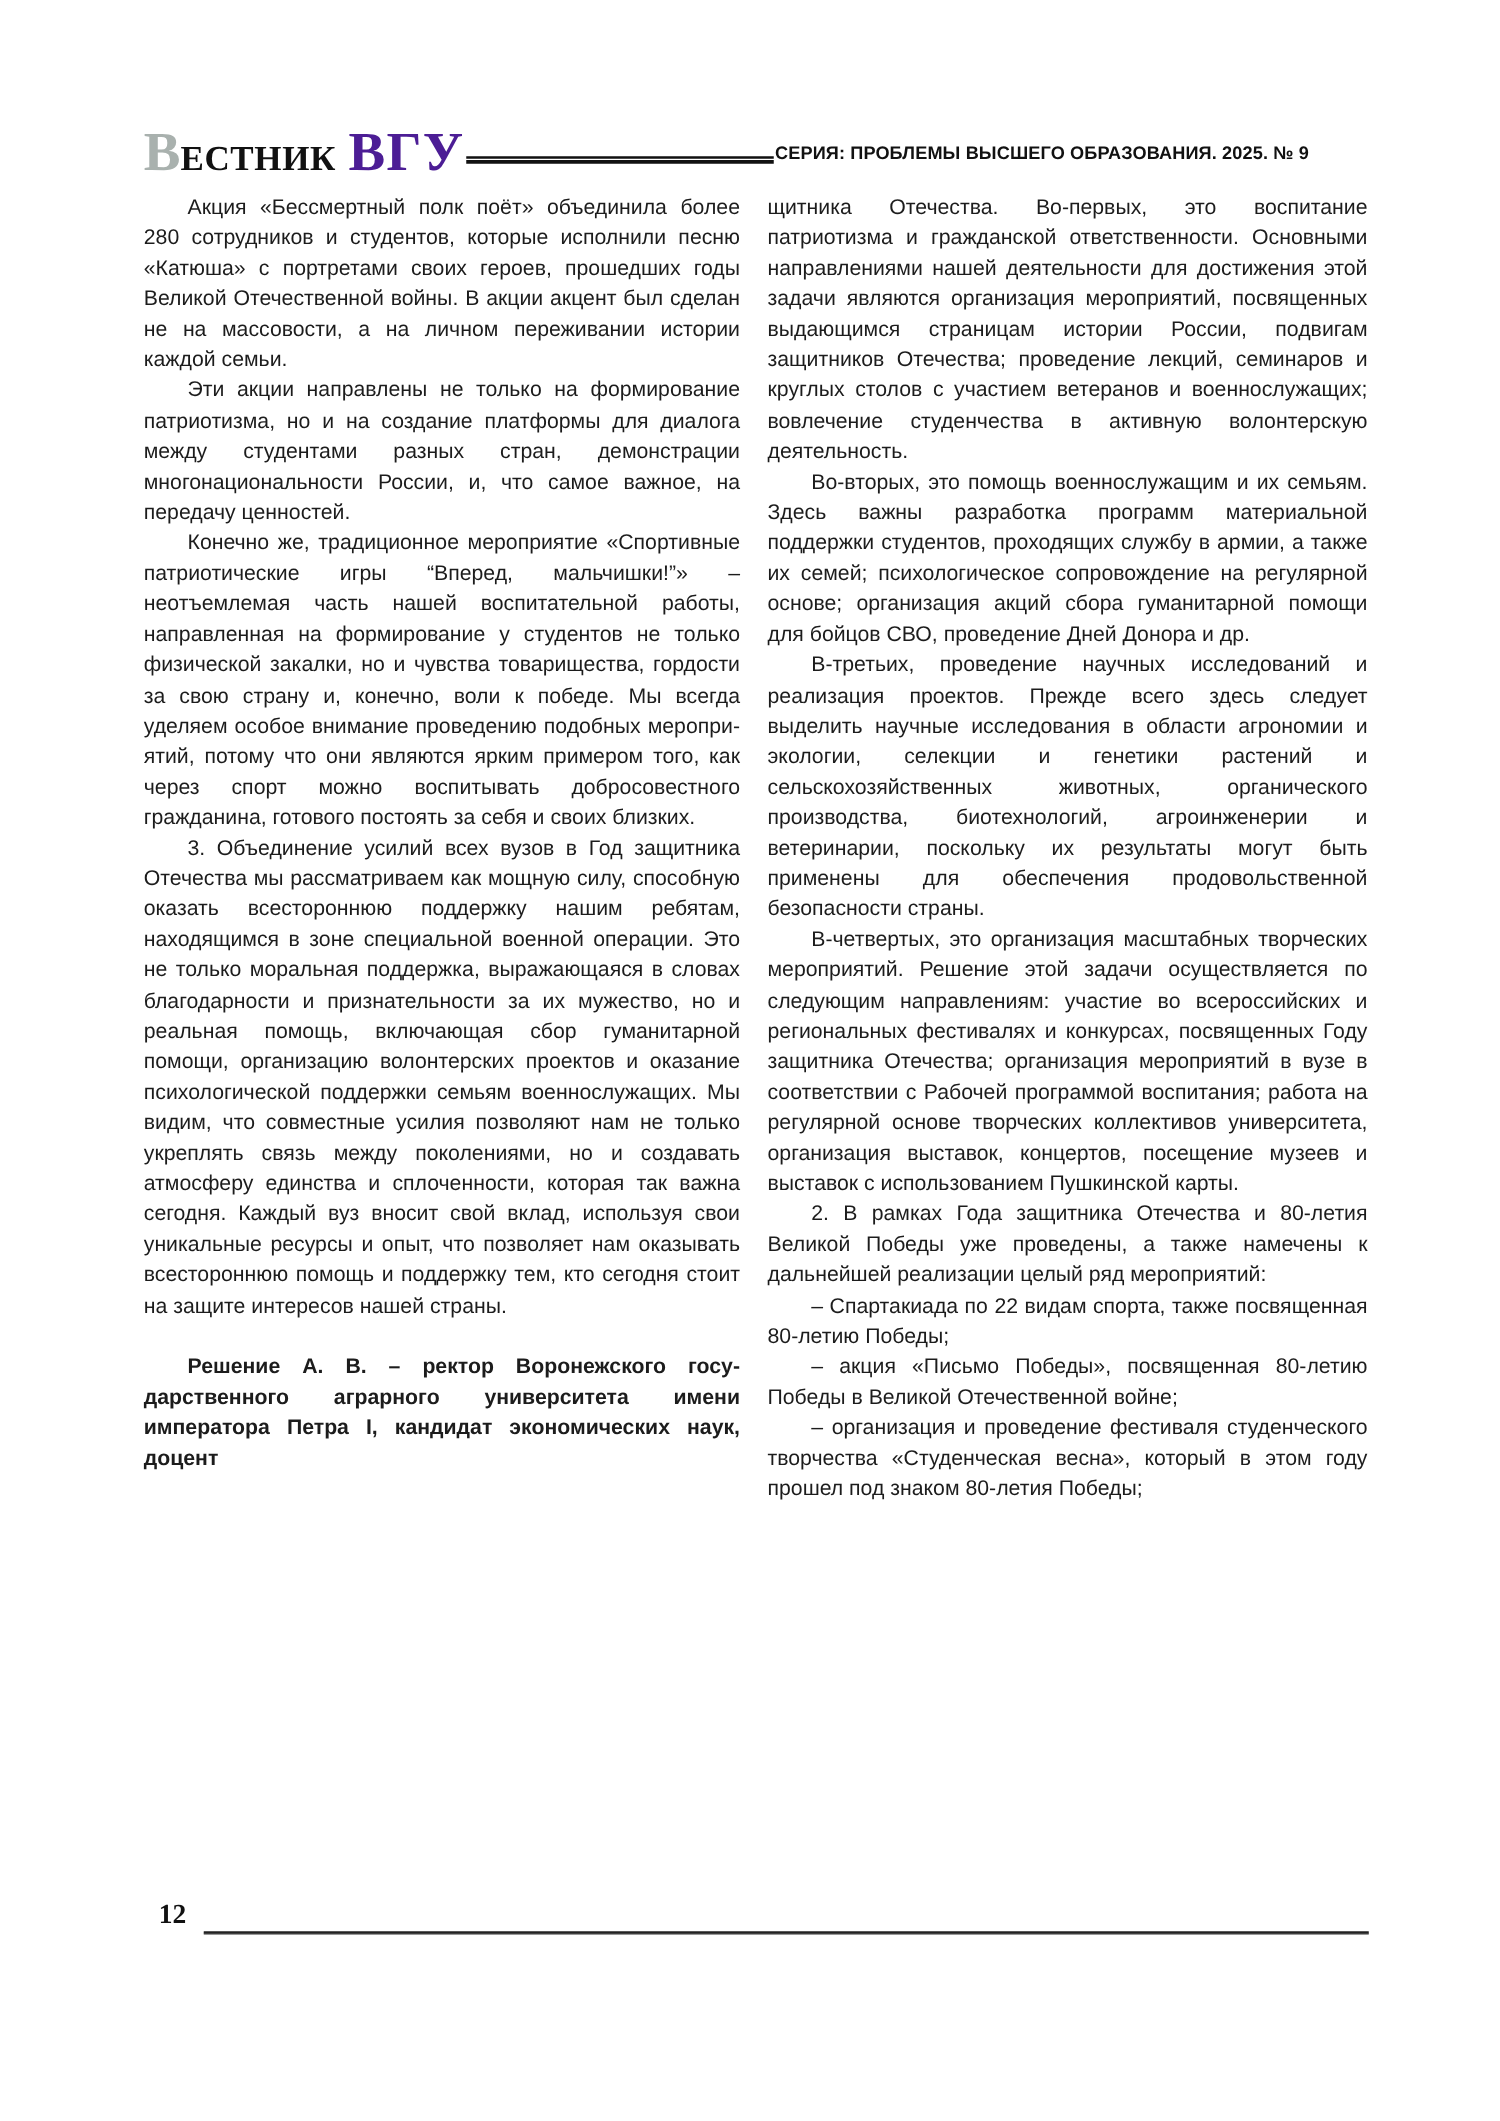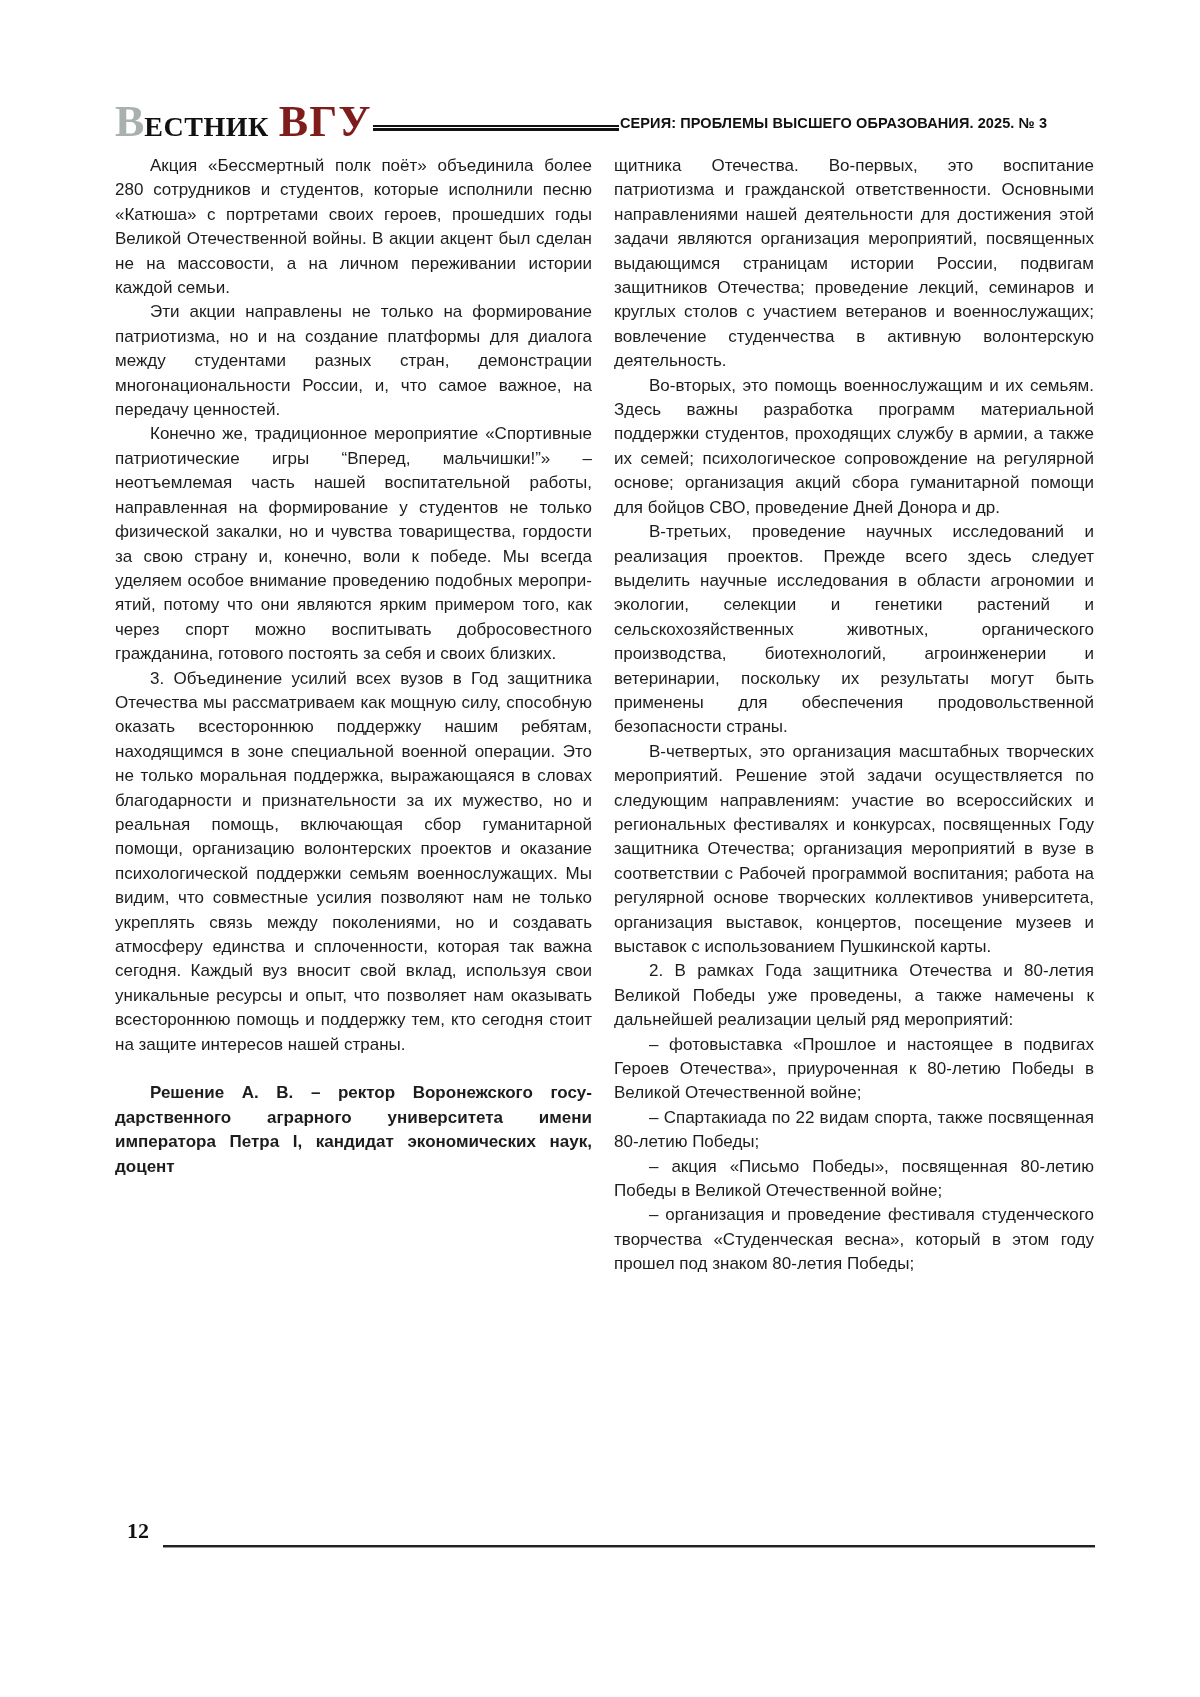--- a/index.html
+++ b/index.html
@@ -36,21 +36,21 @@
       letter-spacing: 0;
     }
     .logo .estnik {
       color: #111;
       font-size: 28px;
       letter-spacing: 0.5px;
       font-variant: normal;
       margin-right: 10px;
     }
     .logo .vgu {
-      color: #7f1d1d;
+      color: #4c1d95;
       font-size: 44px;
       letter-spacing: 1px;
     }
     .header-rule {
       position: absolute;
       left: 258px;
       top: 25px;
       width: 246px;
       height: 8px;
     }
@@ -126,39 +126,38 @@
 <body>
 
 <header class="page-header">
   <div class="logo">
     <span class="big-b">В</span><span class="estnik">ЕСТНИК</span><span class="vgu">ВГУ</span>
   </div>
   <div class="header-rule">
     <div class="r1"></div>
     <div class="r2"></div>
   </div>
-  <div class="series">СЕРИЯ: ПРОБЛЕМЫ ВЫСШЕГО ОБРАЗОВАНИЯ. 2025. № 3</div>
+  <div class="series">СЕРИЯ: ПРОБЛЕМЫ ВЫСШЕГО ОБРАЗОВАНИЯ. 2025. № 9</div>
 </header>
 
 <main>
   <section class="column col-left">
     <p>Акция «Бессмертный полк поёт» объединила более 280 сотрудников и студентов, которые ис­полнили песню «Катюша» с портретами своих ге­роев, прошедших годы Великой Отечественной войны. В акции акцент был сделан не на массо­вости, а на личном переживании истории каждой семьи.</p>
     <p>Эти акции направлены не только на формиро­вание патриотизма, но и на создание платформы для диалога между студентами разных стран, де­монстрации многонациональности России, и, что самое важное, на передачу ценностей.</p>
     <p>Конечно же, традиционное мероприятие «Спортивные патриотические игры “Вперед, маль­чишки!”» – неотъемлемая часть нашей воспита­тельной работы, направленная на формирование у студентов не только физической закалки, но и чувства товарищества, гордости за свою страну и, конечно, воли к победе. Мы всегда уделяем осо­бое внимание проведению подобных меропри­ятий, потому что они являются ярким примером того, как через спорт можно воспитывать добро­совестного гражданина, готового постоять за себя и своих близких.</p>
     <p>3. Объединение усилий всех вузов в Год за­щитника Отечества мы рассматриваем как мощ­ную силу, способную оказать всестороннюю под­держку нашим ребятам, находящимся в зоне специальной военной операции. Это не только моральная поддержка, выражающаяся в словах благодарности и признательности за их мужество, но и реальная помощь, включающая сбор гума­нитарной помощи, организацию волонтерских проектов и оказание психологической поддерж­ки семьям военнослужащих. Мы видим, что со­вместные усилия позволяют нам не только укре­плять связь между поколениями, но и создавать атмосферу единства и сплоченности, которая так важна сегодня. Каждый вуз вносит свой вклад, ис­пользуя свои уникальные ресурсы и опыт, что по­зволяет нам оказывать всестороннюю помощь и поддержку тем, кто сегодня стоит на защите инте­ресов нашей страны.</p>
     <p class="author">Решение А. В. – ректор Воронежского госу­дарственного аграрного университета имени императора Петра I, кандидат экономических наук, доцент</p>
   </section>
 
   <section class="column col-right">
     <p class="noindent">щитника Отечества. Во-первых, это воспитание патриотизма и гражданской ответственности. Ос­новными направлениями нашей деятельности для достижения этой задачи являются органи­зация мероприятий, посвященных выдающимся страницам истории России, подвигам защитников Отечества; проведение лекций, семинаров и круг­лых столов с участием ветеранов и военнослужа­щих; вовлечение студенчества в активную волон­терскую деятельность.</p>
     <p>Во-вторых, это помощь военнослужащим и их семьям. Здесь важны разработка программ материальной поддержки студентов, проходя­щих службу в армии, а также их семей; психо­логическое сопровождение на регулярной ос­нове; организация акций сбора гуманитарной помощи для бойцов СВО, проведение Дней До­нора и др.</p>
     <p>В-третьих, проведение научных исследований и реализация проектов. Прежде всего здесь сле­дует выделить научные исследования в области агрономии и экологии, селекции и генетики расте­ний и сельскохозяйственных животных, органиче­ского производства, биотехнологий, агроинжене­рии и ветеринарии, поскольку их результаты могут быть применены для обеспечения продоволь­ственной безопасности страны.</p>
     <p>В-четвертых, это организация масштабных творческих мероприятий. Решение этой задачи осуществляется по следующим направлениям: участие во всероссийских и региональных фести­валях и конкурсах, посвященных Году защитни­ка Отечества; организация мероприятий в вузе в соответствии с Рабочей программой воспитания; работа на регулярной основе творческих коллек­тивов университета, организация выставок, кон­цертов, посещение музеев и выставок с использо­ванием Пушкинской карты.</p>
     <p>2. В рамках Года защитника Отечества и 80-ле­тия Великой Победы уже проведены, а также на­мечены к дальнейшей реализации целый ряд ме­роприятий:</p>
-    <p>– фотовыставка «Прошлое и настоящее в под­вигах Героев Отечества», приуроченная к 80-ле­тию Победы в Великой Отечественной войне;</p>
     <p>– Спартакиада по 22 видам спорта, также по­священная 80-летию Победы;</p>
     <p>– акция «Письмо Победы», посвященная 80-ле­тию Победы в Великой Отечественной войне;</p>
     <p>– организация и проведение фестиваля сту­денческого творчества «Студенческая весна», который в этом году прошел под знаком 80-летия Победы;</p>
   </section>
 </main>
 
 <footer class="page-footer">
   <div class="page-number">12</div>
   <div class="footer-rule"></div>
 </footer>

